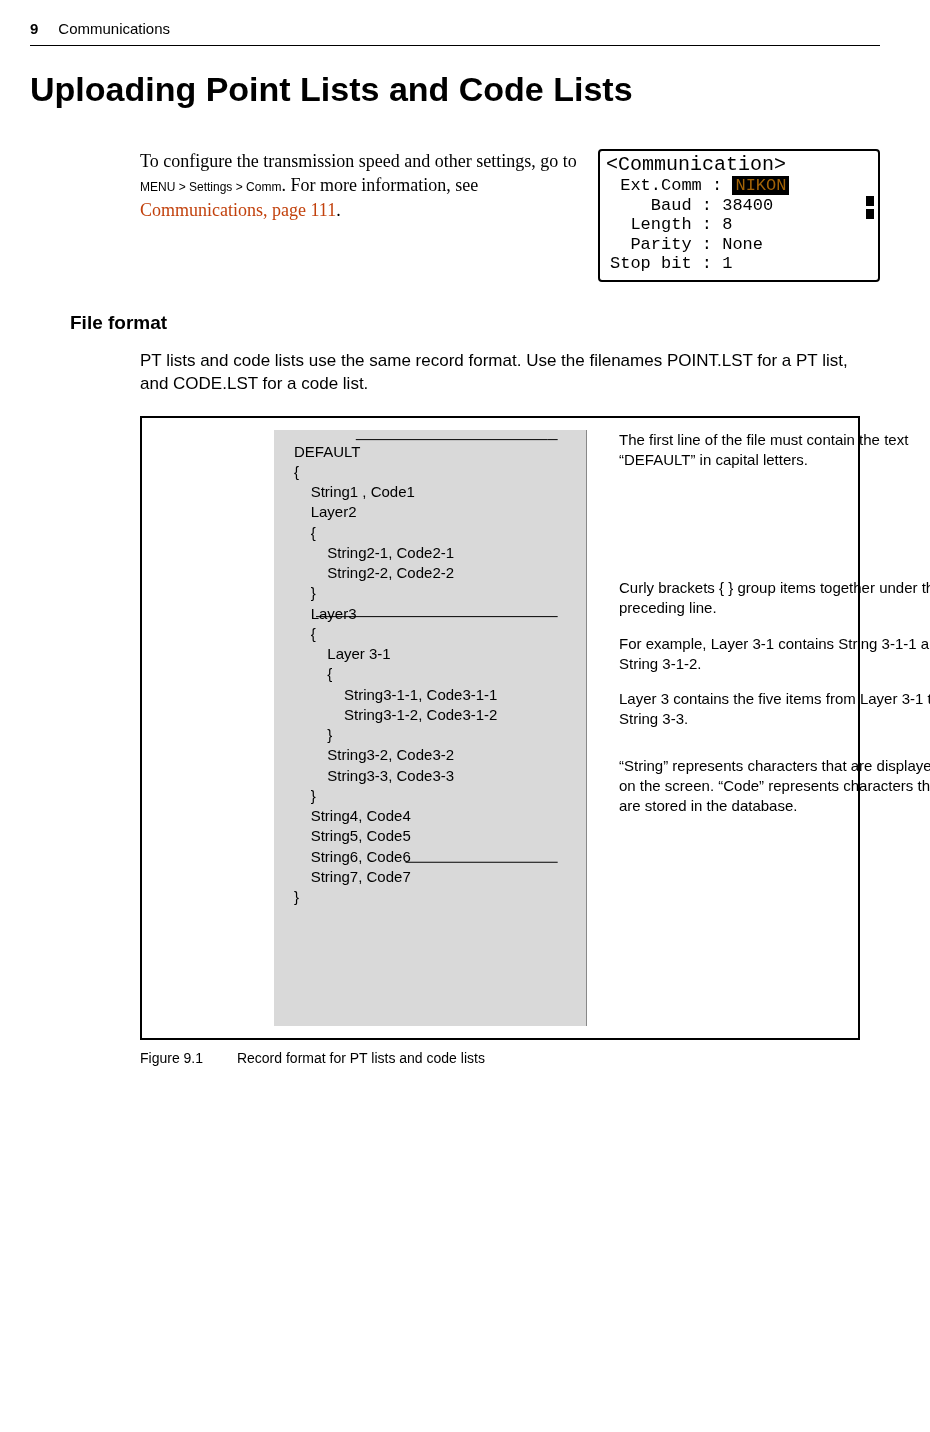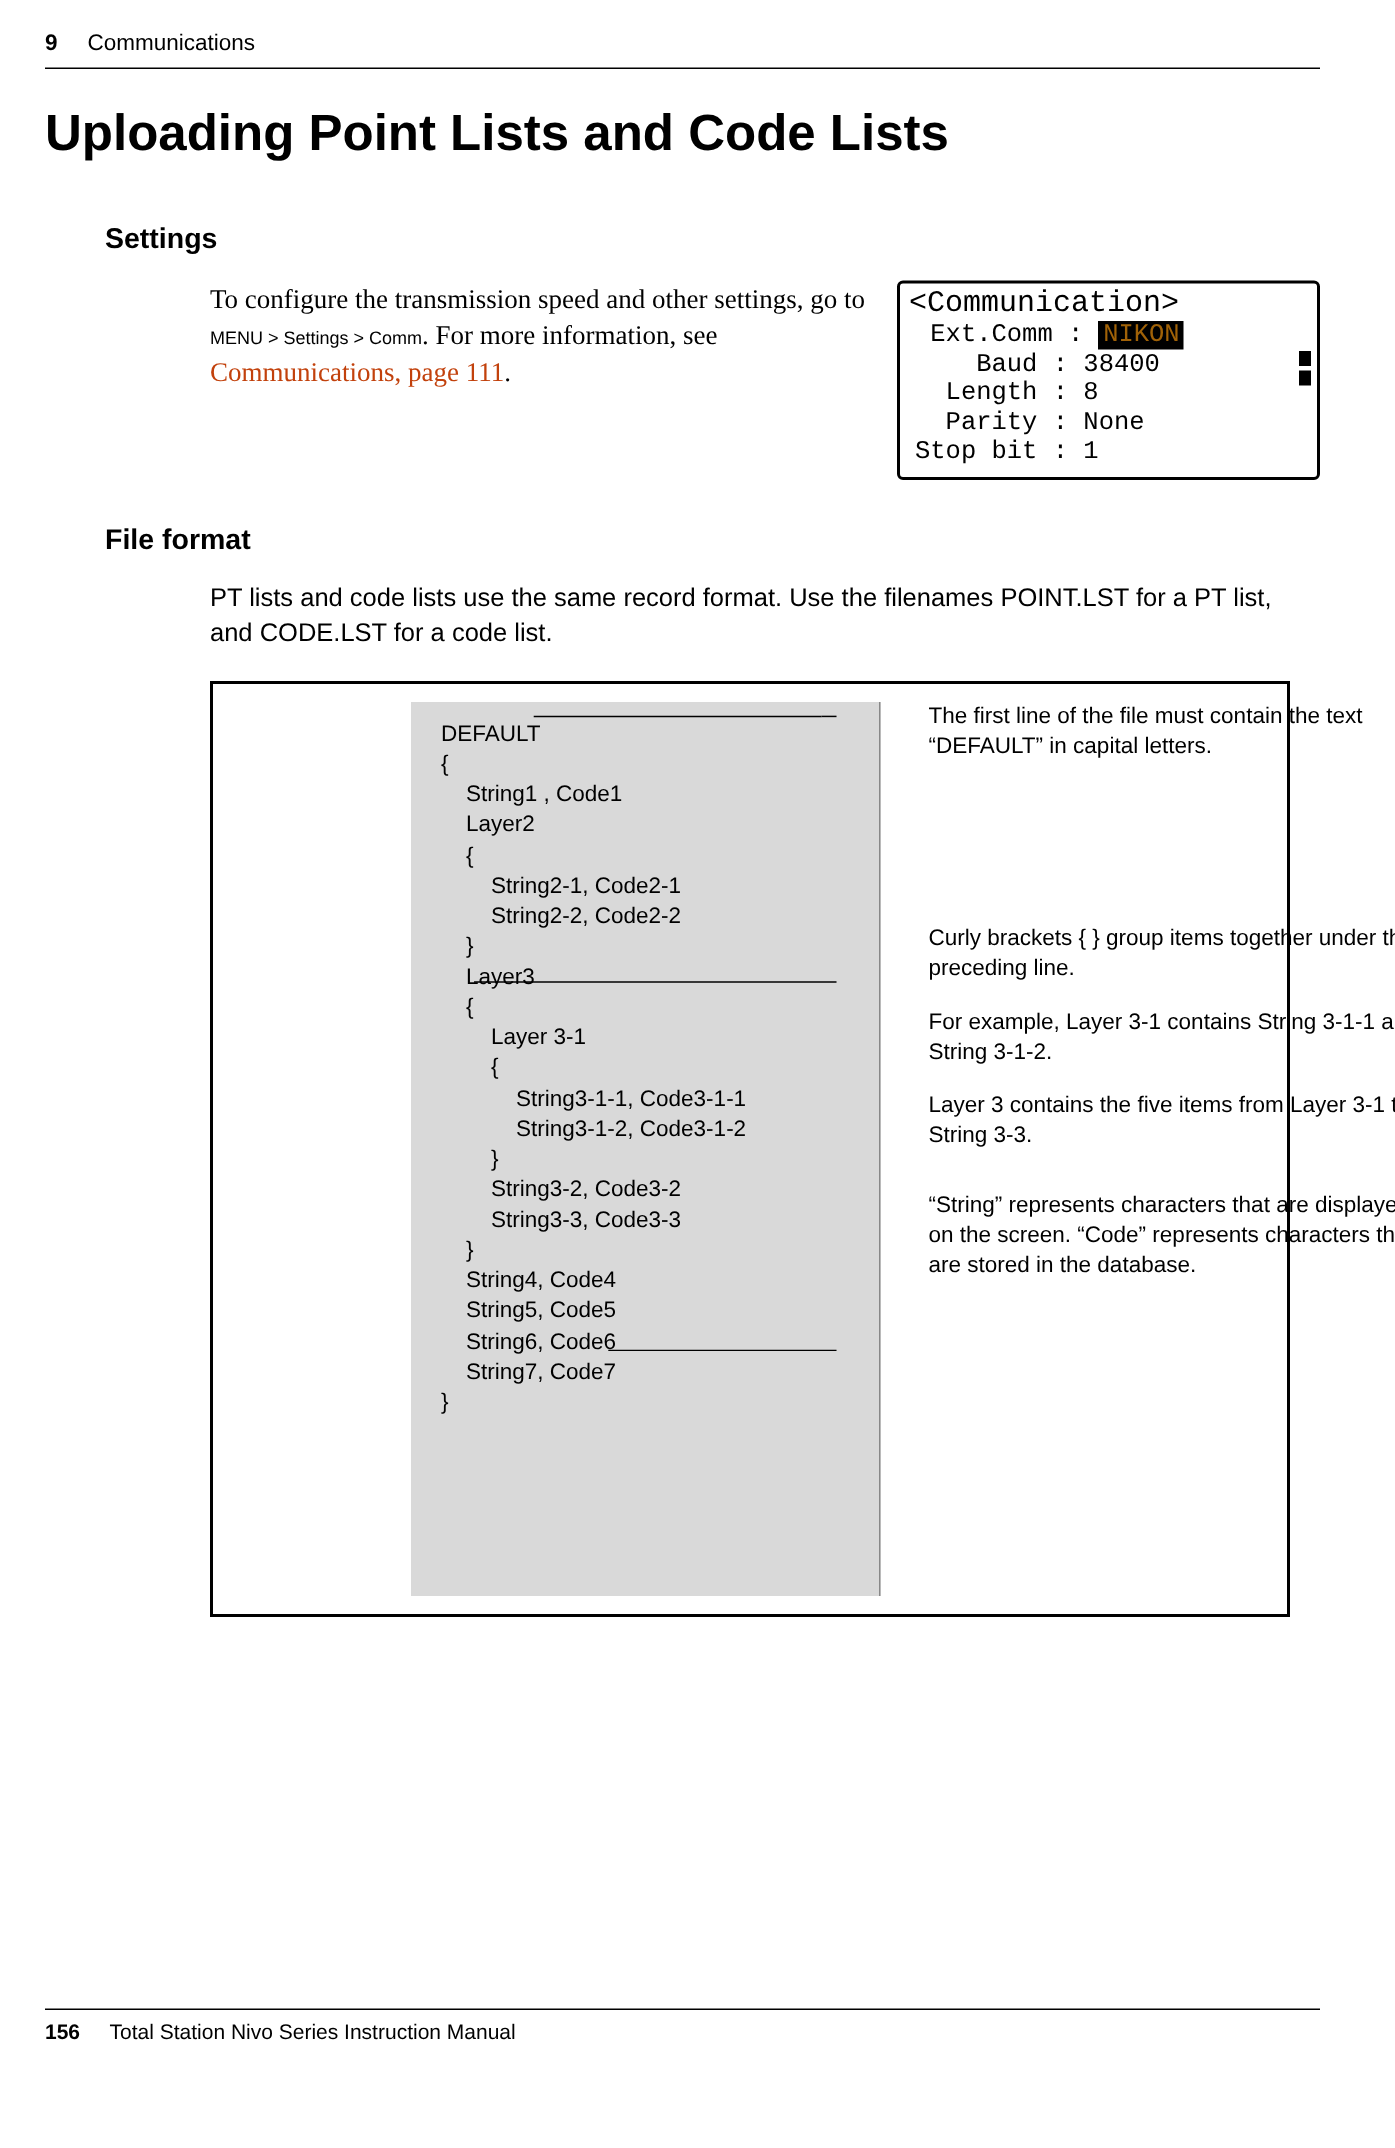--- a/index.html
+++ b/index.html
@@ -151,21 +151,20 @@
 <div class="page">
 
   <div class="header-row">
     <span class="chap-num">9</span>
     <span class="chap-title">Communications</span>
   </div>
   <hr class="hr-top">
 
   <h1 class="section-title">Uploading Point Lists and Code Lists</h1>
 
-  <h2 class="subhead">Settings</h2>
 
   <div class="settings-row">
     <p class="body-text">
       <span>To configure the transmission speed and other settings, go to </span><span class="mono">MENU &gt; Settings &gt; Comm</span><span>. For more information, see </span><span class="link">Communications, page 111</span><span>.</span>
     </p>
 
     <div class="lcd-box">
       <div class="lcd-title">&lt;Communication&gt;</div>
       <div class="lcd-line"> <span>Ext.Comm :</span> <span class="lcd-inv">NIKON</span></div>
       <div class="lcd-line">    Baud : 38400</div>
@@ -215,20 +214,20 @@
         <p class="annot3">“String” represents characters that are displayed on the screen. “Code” represents characters that are stored in the database.</p>
       </div>
       <svg class="svg-lines" viewBox="0 0 720 620">
         <line x1="215" y1="20" x2="408" y2="20" stroke="#000" stroke-width="1"></line>
         <line x1="408" y1="20" x2="418" y2="20" stroke="#000" stroke-width="1"></line>
         <line x1="418" y1="20" x2="418" y2="20" stroke="#000" stroke-width="1"></line>
         <line x1="175" y1="198" x2="418" y2="198" stroke="#000" stroke-width="1"></line>
         <line x1="265" y1="445" x2="418" y2="445" stroke="#000" stroke-width="1"></line>
       </svg>
     </div>
+    <div class="figure-caption">
+      <span class="fig-num">Figure 9.1</span>
+      <span>Record format for PT lists and code lists</span>
+    </div>
   </div>
 
-  <div class="footer">
-    <span class="pagenum">156</span>
-    <span>Total Station Nivo Series Instruction Manual</span>
-  </div>
 
 </div>
 
 </body></html>

